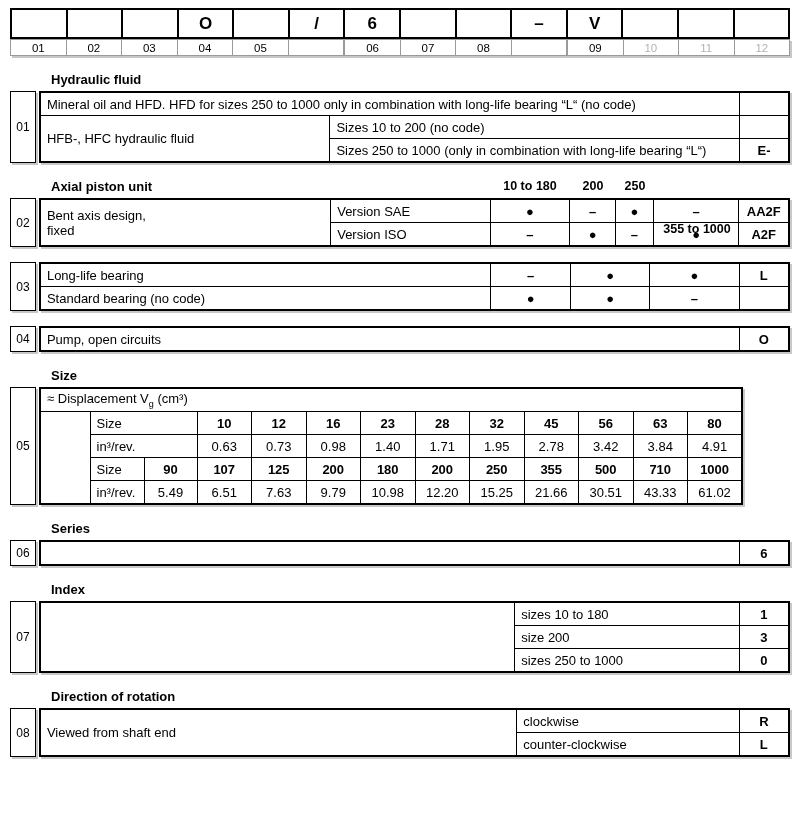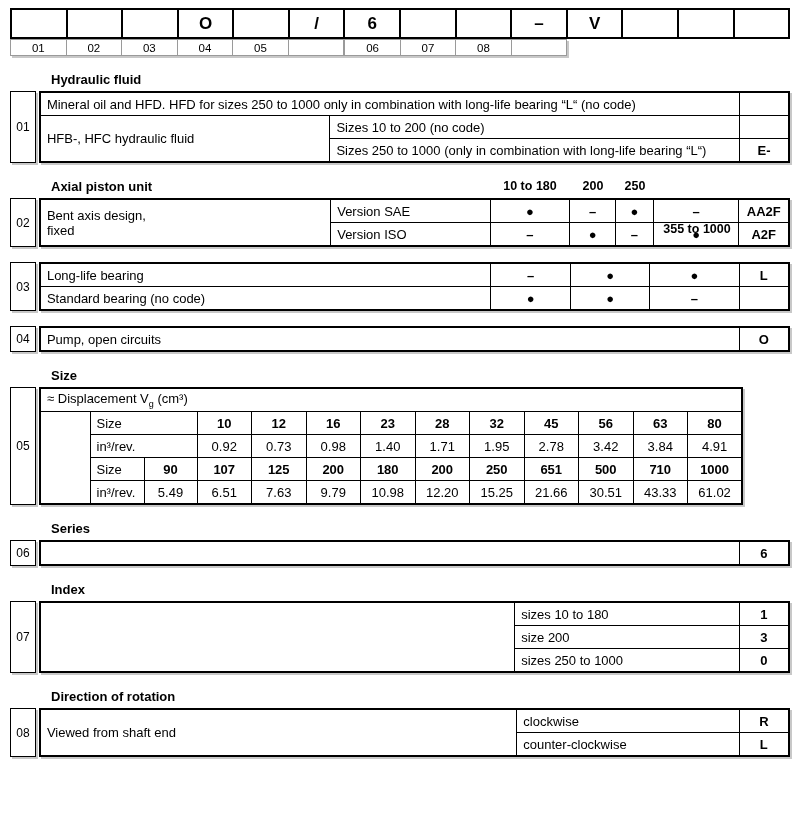--- a/index.html
+++ b/index.html
@@ -68,20 +68,26 @@
       <div class="cl">04</div>
       <div class="cl">05</div>
       <div class="cl"></div>
     </div>
     <div class="strip strip-2">
       <div class="cl">06</div>
       <div class="cl">07</div>
       <div class="cl">08</div>
       <div class="cl"></div>
     </div>
+    <div class="strip strip-3">
+      <div class="cl">09</div>
+      <div class="cl muted">10</div>
+      <div class="cl muted">11</div>
+      <div class="cl muted">12</div>
+    </div>
   </div>
 
   <div class="section">
     <div class="sec-head">
       <span class="sec-title">Hydraulic fluid</span>
     </div>
     <div class="sec-body">
       <div class="numbox">01</div>
       <table class="sec">
         <colgroup>
@@ -238,41 +244,41 @@
           <td class="b2">23</td>
           <td class="b2">28</td>
           <td class="b2">32</td>
           <td class="b2">45</td>
           <td class="b2">56</td>
           <td class="b2">63</td>
           <td class="b2">80</td>
         </tr>
         <tr>
           <td colspan="2">in³/rev.</td>
-          <td class="num">0.92</td>
+          <td class="num">0.63</td>
           <td class="num">0.73</td>
           <td class="num">0.98</td>
           <td class="num">1.40</td>
           <td class="num">1.71</td>
           <td class="num">1.95</td>
           <td class="num">2.78</td>
           <td class="num">3.42</td>
           <td class="num">3.84</td>
           <td class="num">4.91</td>
         </tr>
         <tr>
           <td>Size</td>
           <td class="b2">90</td>
           <td class="b2">107</td>
           <td class="b2">125</td>
           <td class="b2">200</td>
           <td class="b2">180</td>
           <td class="b2">200</td>
           <td class="b2">250</td>
-          <td class="b2">651</td>
+          <td class="b2">355</td>
           <td class="b2">500</td>
           <td class="b2">710</td>
           <td class="b2">1000</td>
         </tr>
         <tr>
           <td>in³/rev.</td>
           <td class="num">5.49</td>
           <td class="num">6.51</td>
           <td class="num">7.63</td>
           <td class="num">9.79</td>

